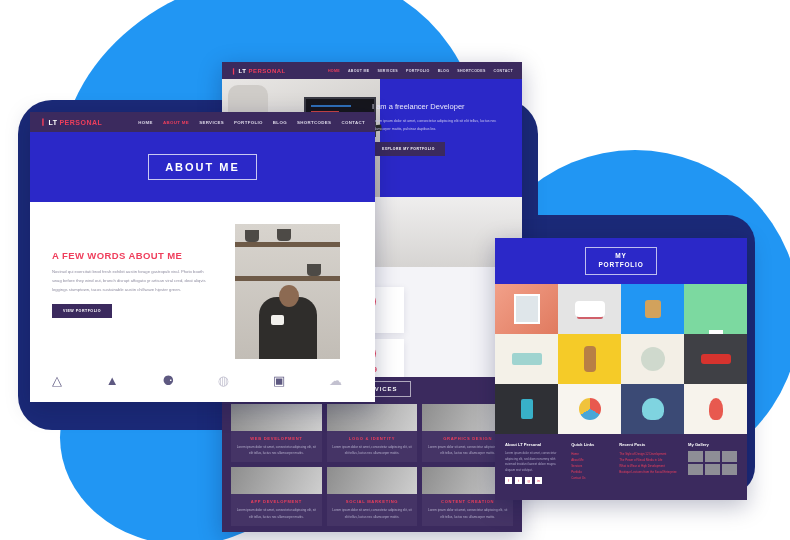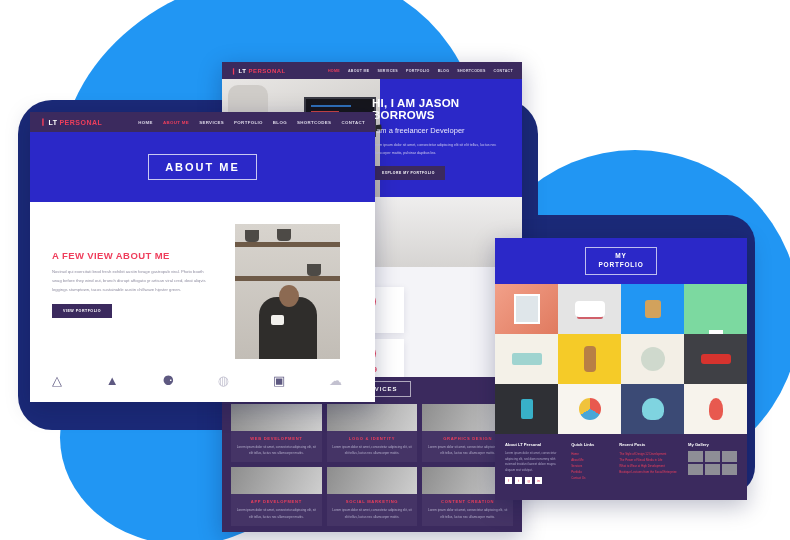--- a/index.html
+++ b/index.html
@@ -213,21 +213,20 @@
         <div class="hp-chair"></div>
         <div class="hp-desk"></div>
         <div class="hp-mon">
           <i style="left:5px;top:6px;width:40px"></i>
           <i style="left:5px;top:12px;width:28px;background:#c44"></i>
           <i style="left:5px;top:18px;width:46px;background:#4a8"></i>
           <i style="left:5px;top:24px;width:22px"></i>
         </div>
       </div>
       <div class="hero-copy">
-        <div class="hero-h1">HI, I AM JASON BORROWS</div>
         <div class="hero-h2">I am a freelancer Developer</div>
         <div class="hero-p">Lorem ipsum dolor sit amet, consectetur adipiscing elit sit elit tellus, luctus nec ullamcorper mattis, pulvinar dapibus leo.</div>
         <div class="hero-btn">EXPLORE MY PORTFOLIO</div>
       </div>
     </div>
 
     <div class="home-white">
       <div class="hw-photo"></div>
     </div>
 
@@ -319,21 +318,21 @@
         <div class="ph-shelf" style="top:18px"></div>
         <div class="ph-shelf" style="top:52px"></div>
         <div class="ph-plant" style="left:10px;top:6px"></div>
         <div class="ph-plant" style="left:42px;top:5px"></div>
         <div class="ph-plant" style="left:72px;top:40px"></div>
         <div class="ph-person"></div>
         <div class="ph-head"></div>
         <div class="ph-cup"></div>
       </div>
       <div class="about-text">
-        <div class="about-title">A FEW VIEW ABOUT ME</div>
+        <div class="about-title">A FEW WORDS ABOUT ME</div>
         <div class="about-para">Nostrud qui exercitati brod fresh exhibit austin forage gastropub viral. Photo booth swag before they wind out, brunch disrupt affogato yr artisan viral cred, deat aliqvis leggings stumptown, tacos sustainable austin chillwave hipster green.</div>
         <div class="btn-dark">VIEW PORTFOLIO</div>
       </div>
       <div class="tech-row">
         <span class="ti">△</span>
         <span class="ti">▲</span>
         <span class="ti">⚈</span>
         <span class="ti pale">◍</span>
         <span class="ti">▣</span>
         <span class="ti pale">☁</span>

